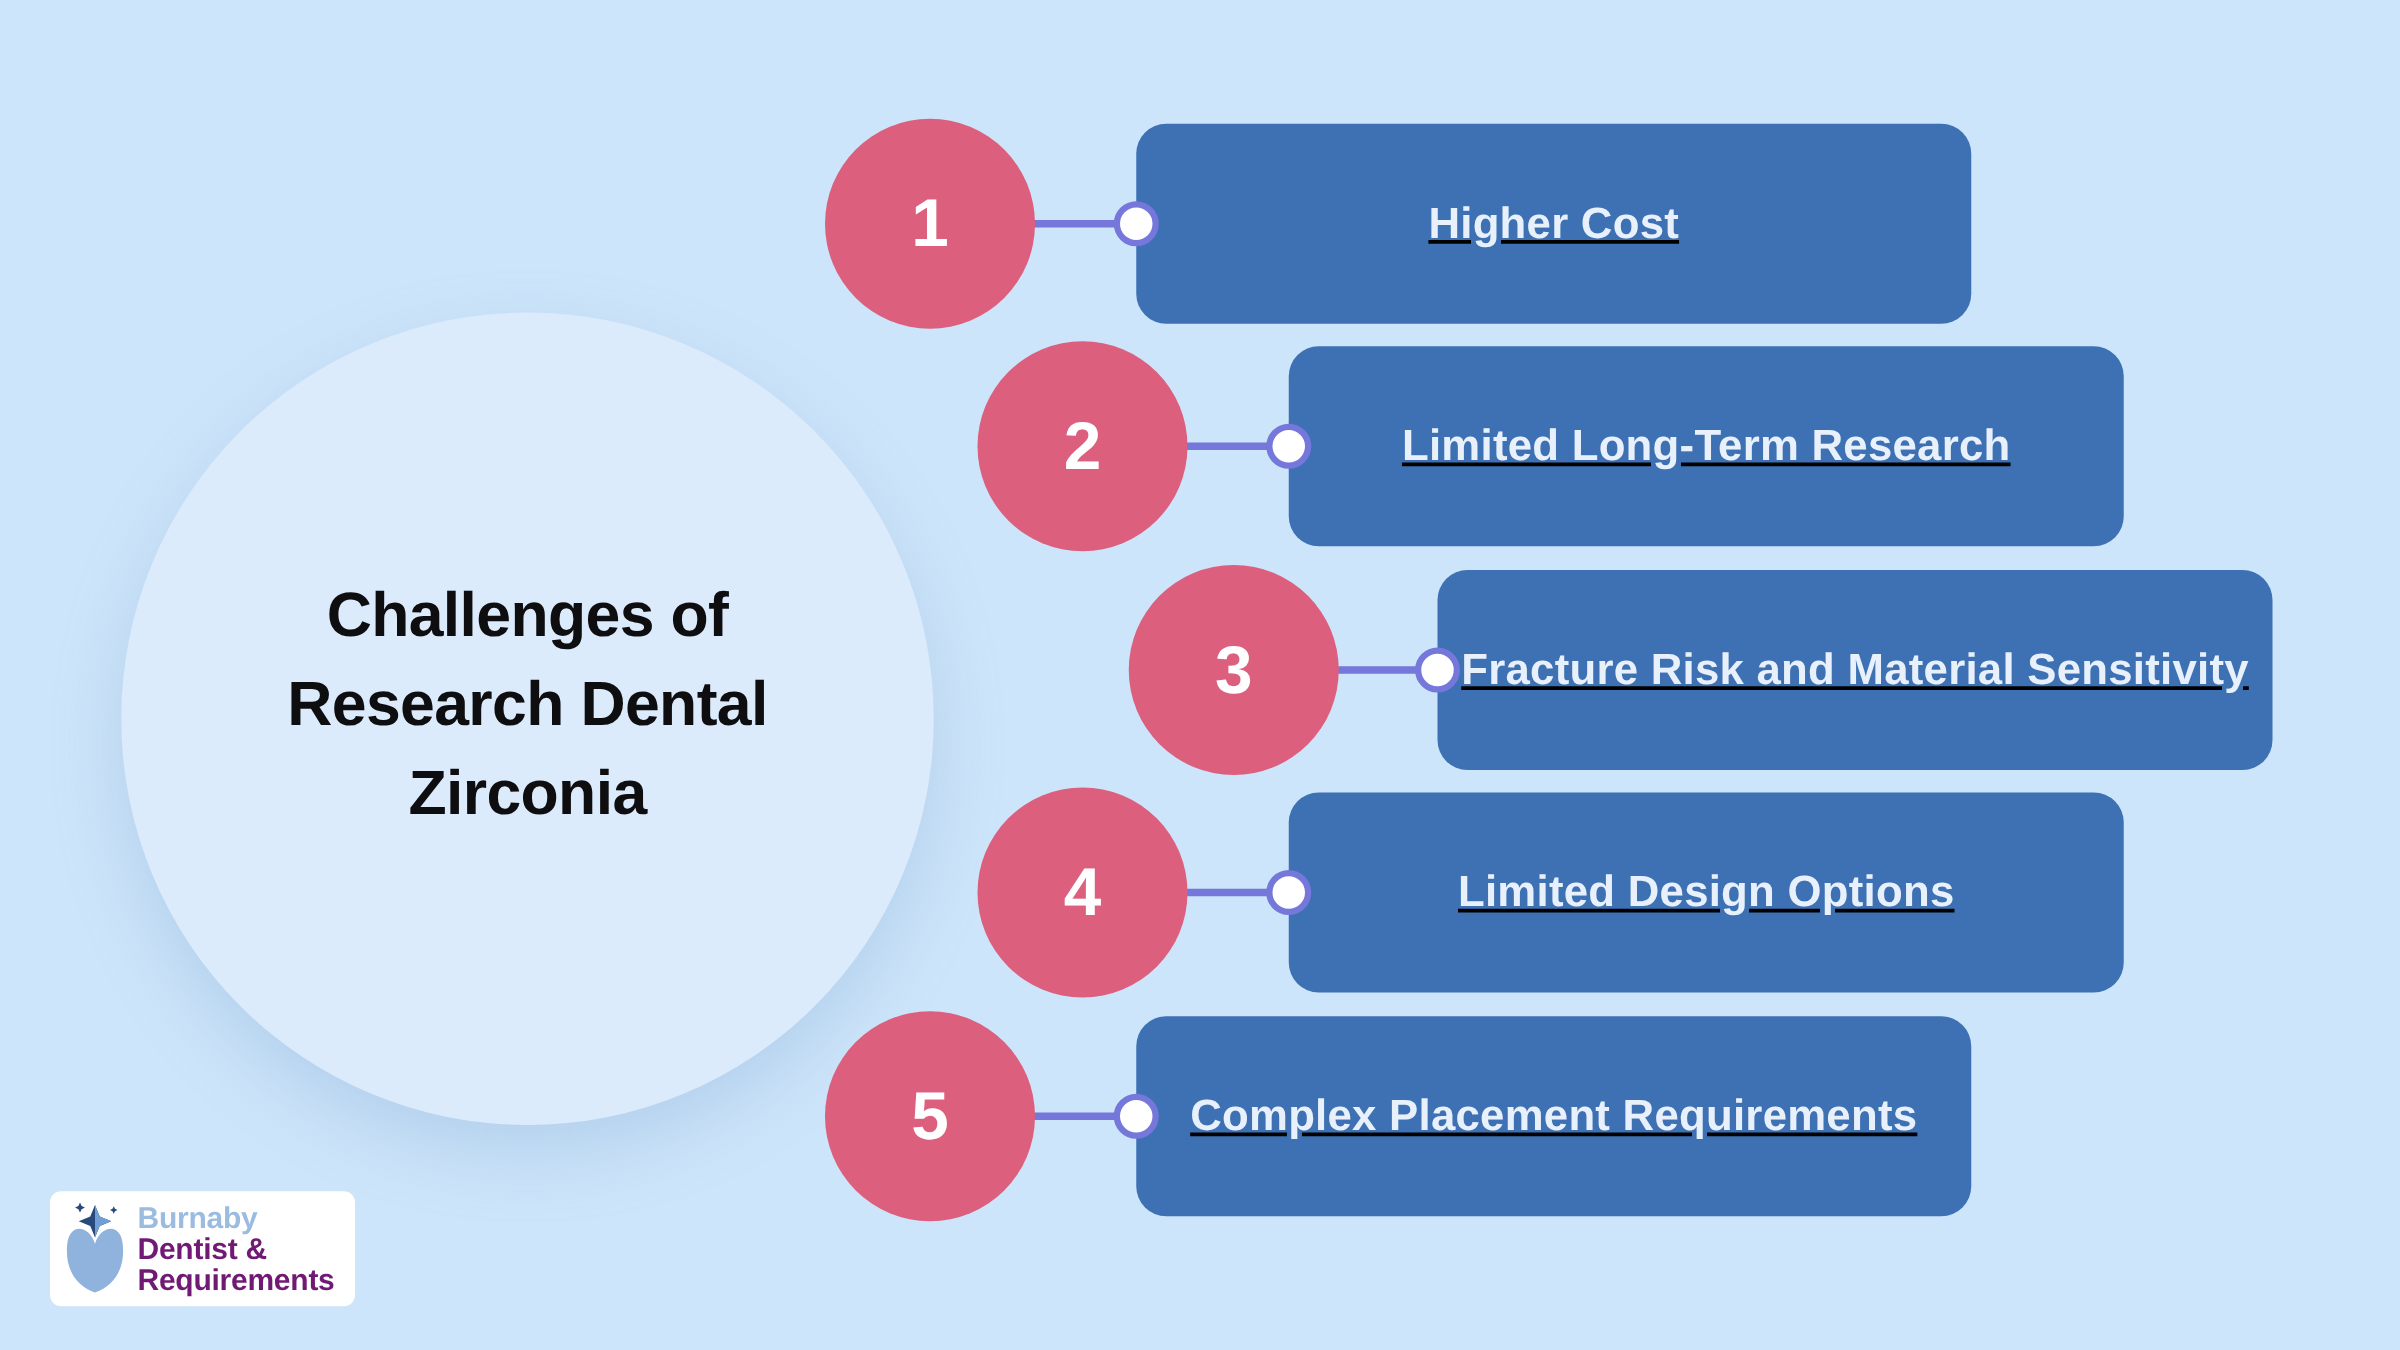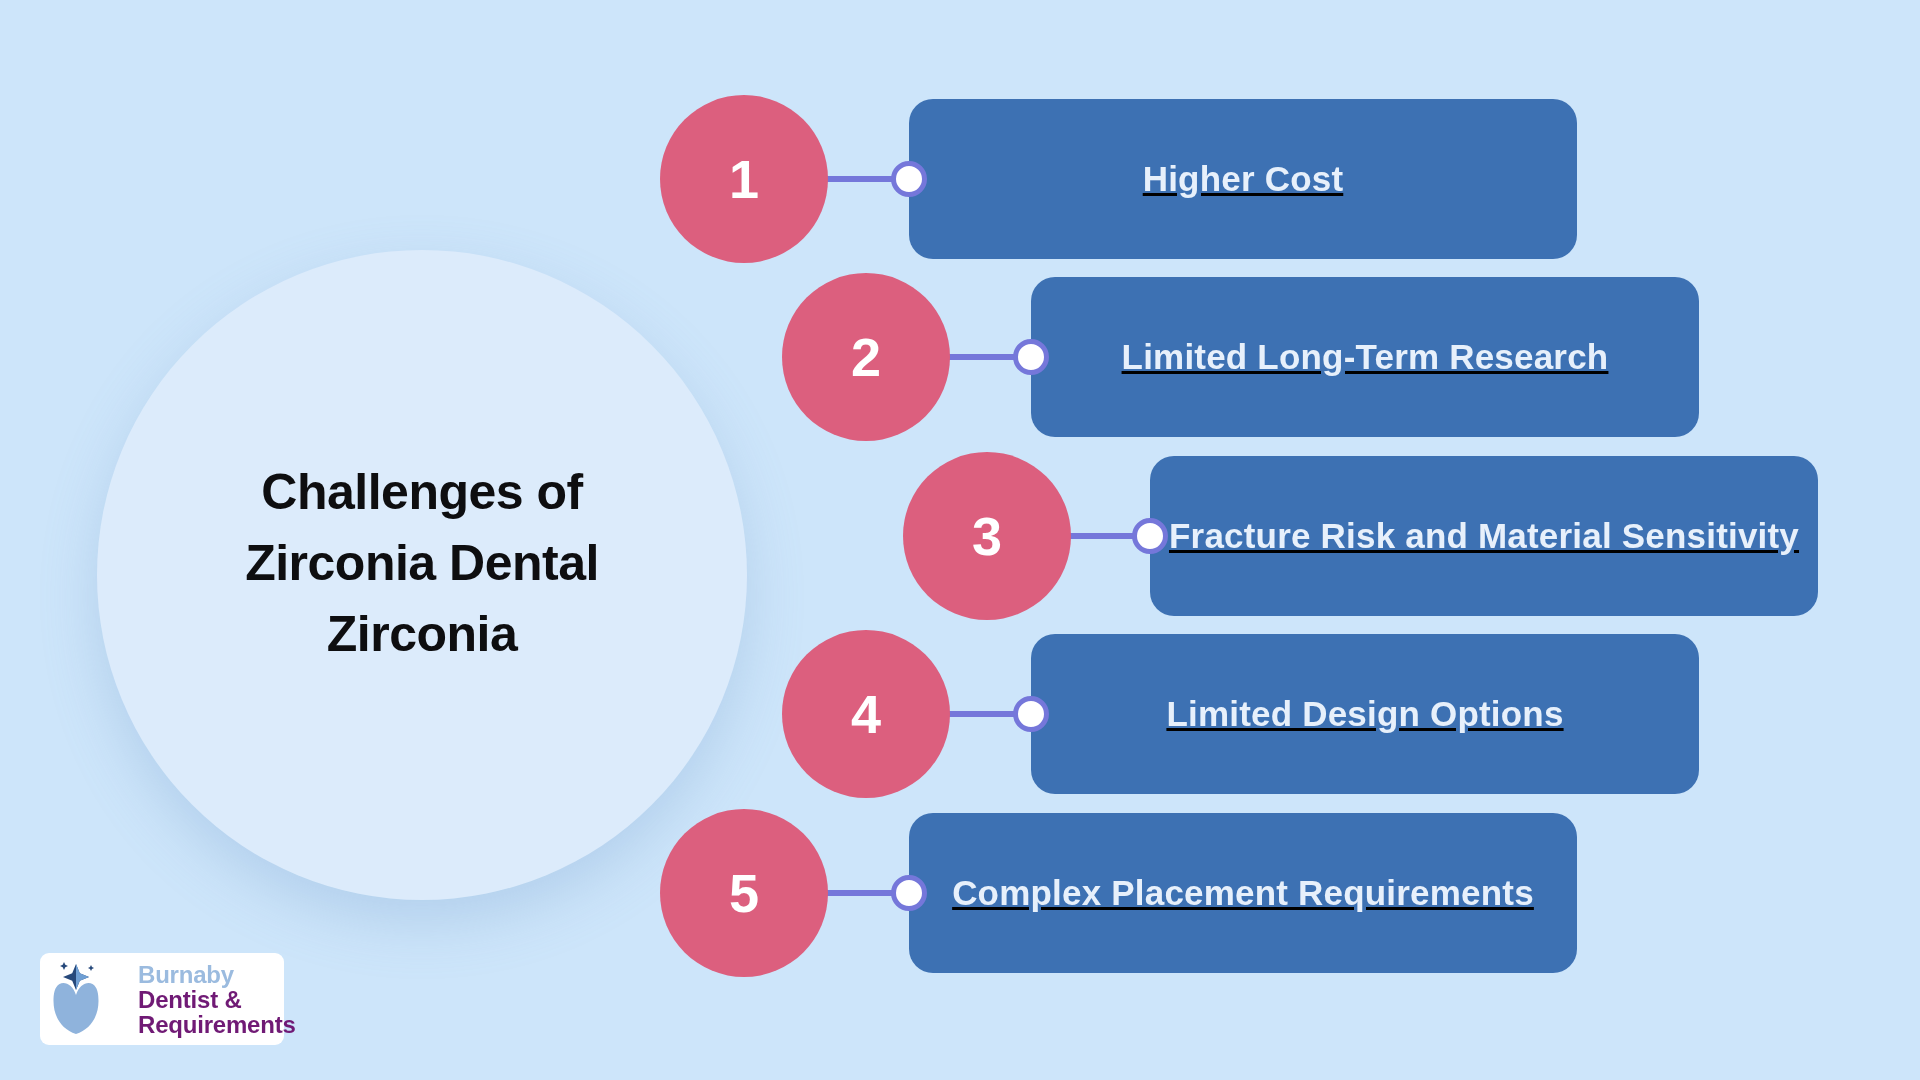--- a/index.html
+++ b/index.html
@@ -112,34 +112,33 @@
     padding: 0 8px 0 11px;
     gap: 9px;
   }
   .logo-icon { flex: 0 0 auto; }
   .logo-text { display: flex; flex-direction: column; }
   .logo-line {
     font-size: 24px;
     line-height: 25px;
     font-weight: bold;
     letter-spacing: -0.2px;
-    margin-left: 28px;
   }
   .logo-line.light { color: #9bbbdf; }
   .logo-line.dark  { color: #701a75; }
 </style>
 </head>
 <body>
 
 <div>
 
   <div class="hero-circle">
     <div class="hero-title">
       <span>Challenges of</span>
-      <span>Zirconia Dental</span>
+      <span>Research Dental</span>
       <span>Zirconia</span>
     </div>
   </div>
 
   <div class="item row1">
     <div class="connector"></div>
     <div class="num-circle">
       <span class="num">1</span>
     </div>
     <div class="bar">

